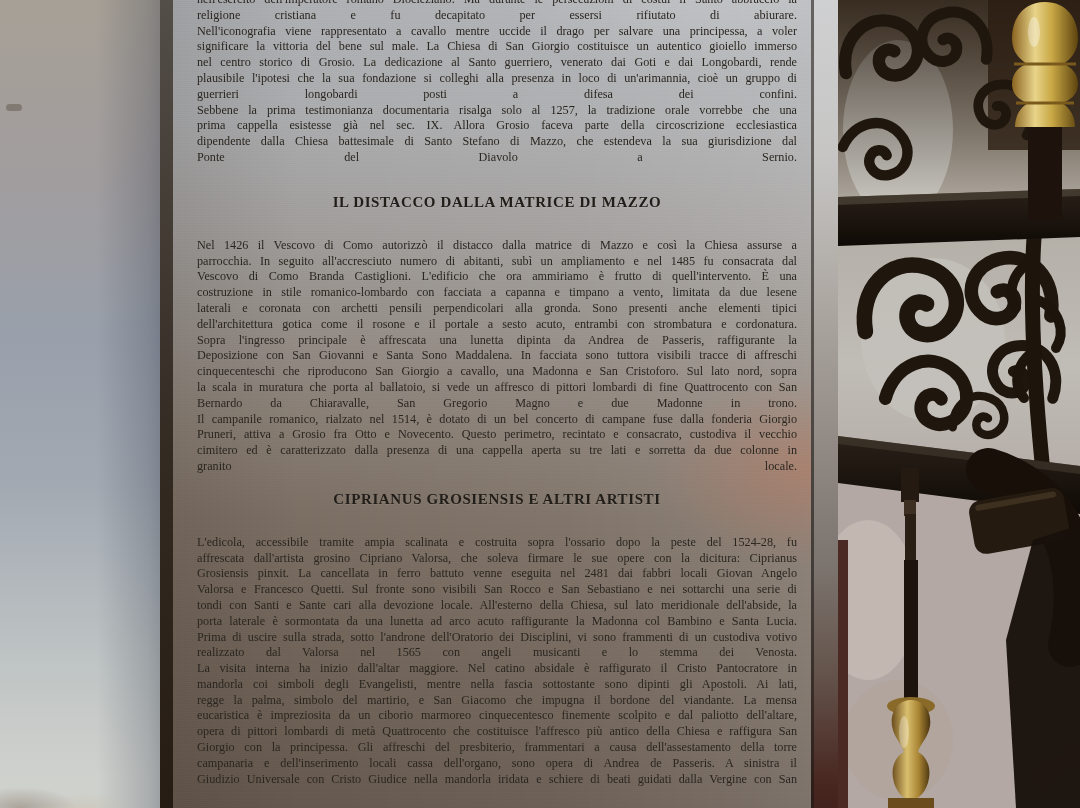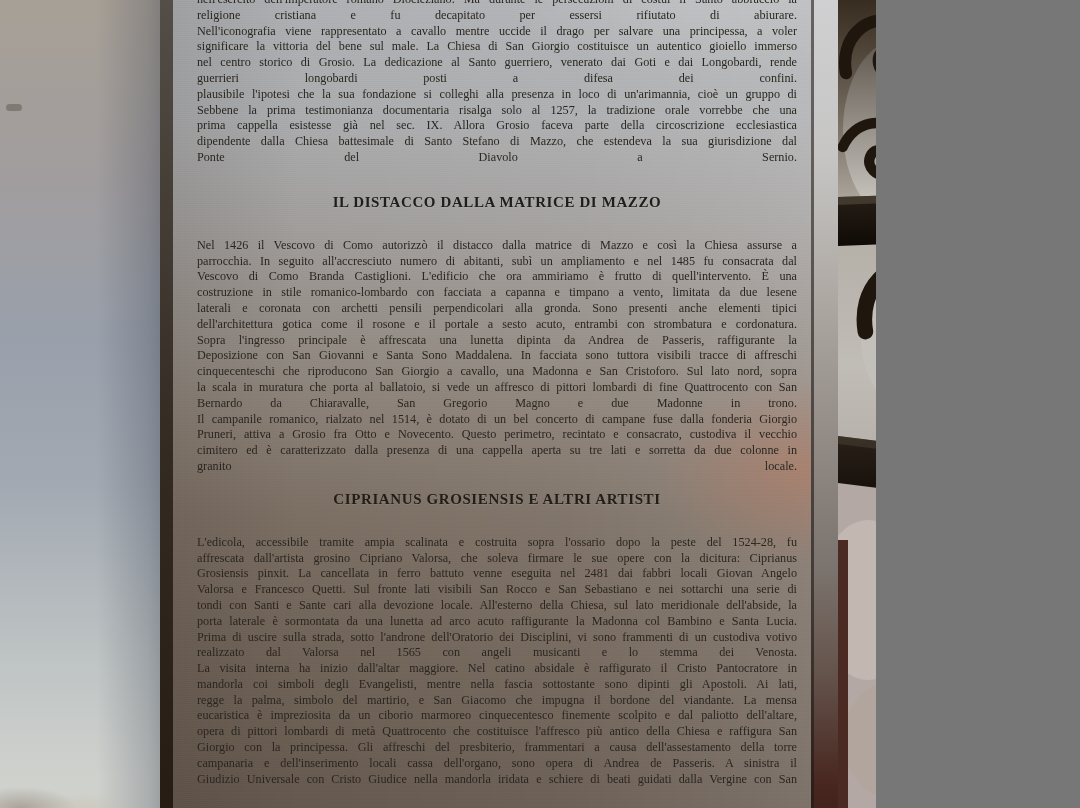--- a/index.html
+++ b/index.html
@@ -1,17 +1,17 @@
 <!DOCTYPE html>
 <html><head>
 <meta charset="utf-8">
 <style>
   html,body { margin:0; padding:0; background:#777; }
   .scene {
-    position:relative; width:876px; height:808px; overflow:hidden;
+    position:relative; width:1080px; height:808px; overflow:hidden;
     background:#f97316; font-family:"Liberation Serif", serif;
   }
 
   
   .wall-left {
     position:absolute; left:0; top:0; width:176px; height:808px;
     background:
       linear-gradient(90deg, rgba(0,0,0,0) 55%, rgba(45,52,68,.22) 84%, rgba(38,44,58,.40) 100%),
       linear-gradient(180deg, #a7a096 0%, #a19d9e 22%, #99a0ab 42%, #a2a9b2 60%, #bfc4c4 82%, #cfd1cd 96%);
   }
@@ -86,22 +86,22 @@
   <div class="plaque">
     <div class="plaque-frame-left"></div>
     <div class="plaque-surface"></div>
     <div class="plaque-text">
       <div class="para">
           <div class="line">nell'esercito dell'imperatore romano Diocleziano. Ma durante le persecuzioni di costui il Santo abbracciò la</div>
           <div class="line">religione cristiana e fu decapitato per essersi rifiutato di abiurare.</div>
           <div class="line">Nell'iconografia viene rappresentato a cavallo mentre uccide il drago per salvare una principessa, a voler</div>
           <div class="line">significare la vittoria del bene sul male. La Chiesa di San Giorgio costituisce un autentico gioiello immerso</div>
           <div class="line">nel centro storico di Grosio. La dedicazione al Santo guerriero, venerato dai Goti e dai Longobardi, rende</div>
+          <div class="line">plausibile l'ipotesi che la sua fondazione si colleghi alla presenza in loco di un'arimannia, cioè un gruppo di</div>
           <div class="line">guerrieri longobardi posti a difesa dei confini.</div>
-          <div class="line">plausibile l'ipotesi che la sua fondazione si colleghi alla presenza in loco di un'arimannia, cioè un gruppo di</div>
           <div class="line">Sebbene la prima testimonianza documentaria risalga solo al 1257, la tradizione orale vorrebbe che una</div>
           <div class="line">prima cappella esistesse già nel sec. IX. Allora Grosio faceva parte della circoscrizione ecclesiastica</div>
           <div class="line">dipendente dalla Chiesa battesimale di Santo Stefano di Mazzo, che estendeva la sua giurisdizione dal</div>
           <div class="line">Ponte del Diavolo a Sernio.</div>
         </div>
       <div class="heading">IL DISTACCO DALLA MATRICE DI MAZZO</div>
       <div class="para">
           <div class="line">Nel 1426 il Vescovo di Como autorizzò il distacco dalla matrice di Mazzo e così la Chiesa assurse a</div>
           <div class="line">parrocchia. In seguito all'accresciuto numero di abitanti, subì un ampliamento e nel 1485 fu consacrata dal</div>
           <div class="line">Vescovo di Como Branda Castiglioni. L'edificio che ora ammiriamo è frutto di quell'intervento. È una</div>
@@ -116,21 +116,21 @@
           <div class="line">Il campanile romanico, rialzato nel 1514, è dotato di un bel concerto di campane fuse dalla fonderia Giorgio</div>
           <div class="line">Pruneri, attiva a Grosio fra Otto e Novecento. Questo perimetro, recintato e consacrato, custodiva il vecchio</div>
           <div class="line">cimitero ed è caratterizzato dalla presenza di una cappella aperta su tre lati e sorretta da due colonne in</div>
           <div class="line">granito locale.</div>
         </div>
       <div class="heading second">CIPRIANUS GROSIENSIS E ALTRI ARTISTI</div>
       <div class="para">
           <div class="line">L'edicola, accessibile tramite ampia scalinata e costruita sopra l'ossario dopo la peste del 1524-28, fu</div>
           <div class="line">affrescata dall'artista grosino Cipriano Valorsa, che soleva firmare le sue opere con la dicitura: Ciprianus</div>
           <div class="line">Grosiensis pinxit. La cancellata in ferro battuto venne eseguita nel 2481 dai fabbri locali Giovan Angelo</div>
-          <div class="line">Valorsa e Francesco Quetti. Sul fronte lati visibili San Rocco e San Sebastiano e nei sottarchi una serie di</div>
+          <div class="line">Valorsa e Francesco Quetti. Sul fronte sono visibili San Rocco e San Sebastiano e nei sottarchi una serie di</div>
           <div class="line">tondi con Santi e Sante cari alla devozione locale. All'esterno della Chiesa, sul lato meridionale dell'abside, la</div>
           <div class="line">porta laterale è sormontata da una lunetta ad arco acuto raffigurante la Madonna col Bambino e Santa Lucia.</div>
           <div class="line">Prima di uscire sulla strada, sotto l'androne dell'Oratorio dei Disciplini, vi sono frammenti di un custodiva votivo</div>
           <div class="line">realizzato dal Valorsa nel 1565 con angeli musicanti e lo stemma dei Venosta.</div>
           <div class="line">La visita interna ha inizio dall'altar maggiore. Nel catino absidale è raffigurato il Cristo Pantocratore in</div>
           <div class="line">mandorla coi simboli degli Evangelisti, mentre nella fascia sottostante sono dipinti gli Apostoli. Ai lati,</div>
           <div class="line">regge la palma, simbolo del martirio, e San Giacomo che impugna il bordone del viandante. La mensa</div>
           <div class="line">eucaristica è impreziosita da un ciborio marmoreo cinquecentesco finemente scolpito e dal paliotto dell'altare,</div>
           <div class="line">opera di pittori lombardi di metà Quattrocento che costituisce l'affresco più antico della Chiesa e raffigura San</div>
           <div class="line">Giorgio con la principessa. Gli affreschi del presbiterio, frammentari a causa dell'assestamento della torre</div>

